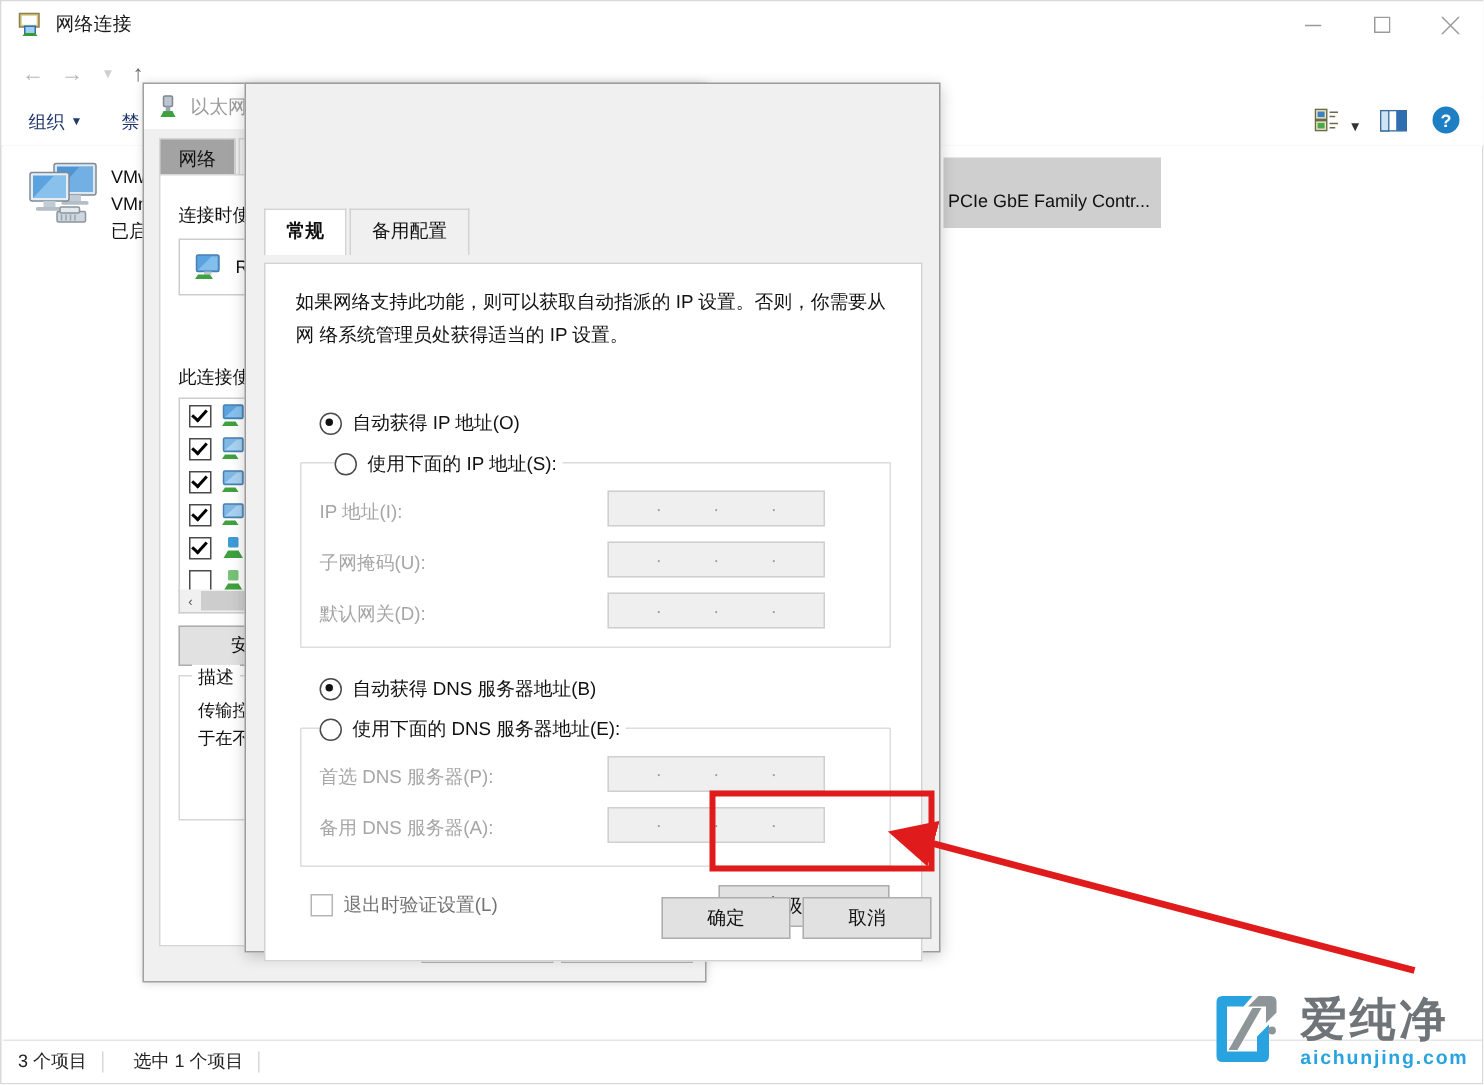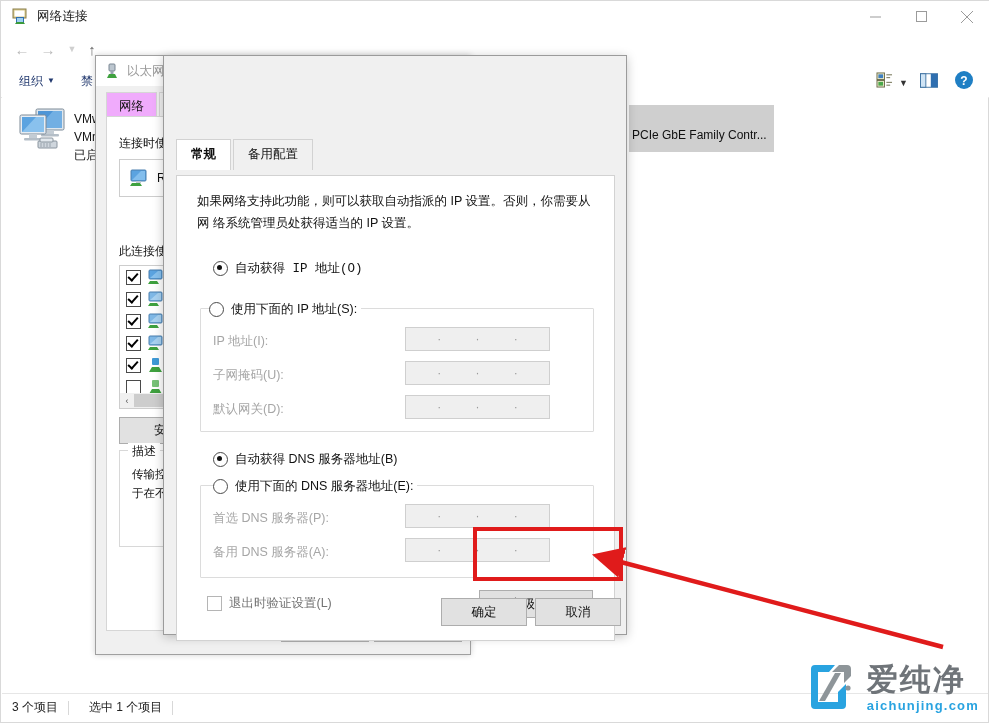--- a/index.html
+++ b/index.html
@@ -84,21 +84,21 @@
     position:absolute; left:95px; top:55px; width:376px; height:600px;
     background:#f0f0f0; border:1px solid #a0a0a0; box-sizing:border-box;
     box-shadow: 0 0 6px rgba(0,0,0,.18);
   }
   .ethdlg-title { height:30px; display:flex; align-items:center; background:#fff; }
   .ethdlg-title .e-ico { margin-left:9px; width:14px; height:16px; position:relative;}
   .ethdlg-title .e-txt { margin-left:8px; font-size:12.5px; color:#9a9a9a; }
   .eth-tabs { position:absolute; left:10px; top:36px; display:flex; }
   .eth-tab { font-size:12.5px; color:#111; padding:5px 12px 6px; background:#f0f0f0;
              border:1px solid #d6d6d6; border-bottom:none; margin-right:2px;}
-  .eth-tab.active { background:#f0abfc; }
+  .eth-tab.active { background:#a3a3a3; }
   .eth-body { position:absolute; left:10px; top:60px; width:355px; height:515px;
               background:#fff; border:1px solid #d6d6d6; box-sizing:border-box; }
   .eth-lbl { position:absolute; font-size:12px; color:#111; }
   .eth-adapterbox { position:absolute; left:12px; top:42px; width:330px; height:36px;
                     border:1px solid #cdcdcd; background:#fff; display:flex; align-items:center;}
   .eth-adapterbox .a-ico { margin-left:8px; width:22px; height:18px; position:relative;}
   .eth-adapterbox .a-txt { margin-left:7px; font-size:12px; color:#111; }
   .eth-list { position:absolute; left:12px; top:148px; width:330px; height:128px;
               border:1px solid #cdcdcd; background:#fff; overflow:hidden;}
   .eth-row { height:22px; display:flex; align-items:center; padding-left:6px; }
@@ -467,28 +467,28 @@
       <div class="ip-tab active">常规</div>
       <div class="ip-tab">备用配置</div>
     </div>
 
     <div class="ip-body">
       <div class="ip-intro">
         <span>如果网络支持此功能，则可以获取自动指派的 IP 设置。否则，你需要从网</span>
         <span>络系统管理员处获得适当的 IP 设置。</span>
       </div>
 
-      <div class="rrow" style="left:36px; top:84px;font-family:Liberation Mono, monospace;">
+      <div class="rrow" style="left:36px; top:98px;">
         <span class="radio on"></span>
         <span class="rtxt">自动获得 IP 地址(O)</span>
       </div>
 
       <div class="group" style="left:23px; top:132px; width:392px; height:122px;"></div>
 
-      <div class="rrow" style="left:32px; top:125px; background:#fff; padding-right:4px;">
+      <div class="rrow" style="left:46px; top:125px; background:#fff; padding-right:4px;">
         <span class="radio"></span>
         <span class="rtxt">使用下面的 IP 地址(S):</span>
       </div>
 
       <div class="fld-lbl" style="left:36px; top:157px;">IP 地址(I):</div>
       <div class="ipfield" style="left:228px; top:151px;">
         <span>·</span>
         <span>·</span>
         <span>·</span>
       </div>

